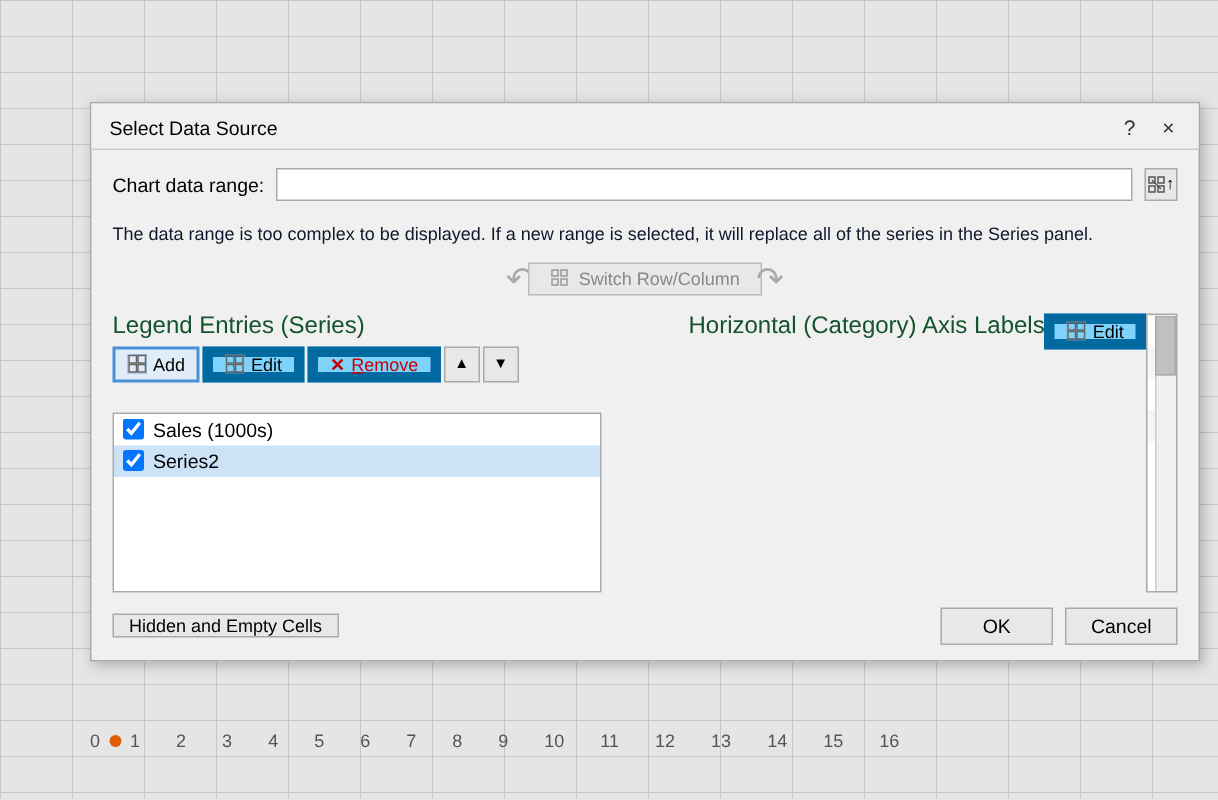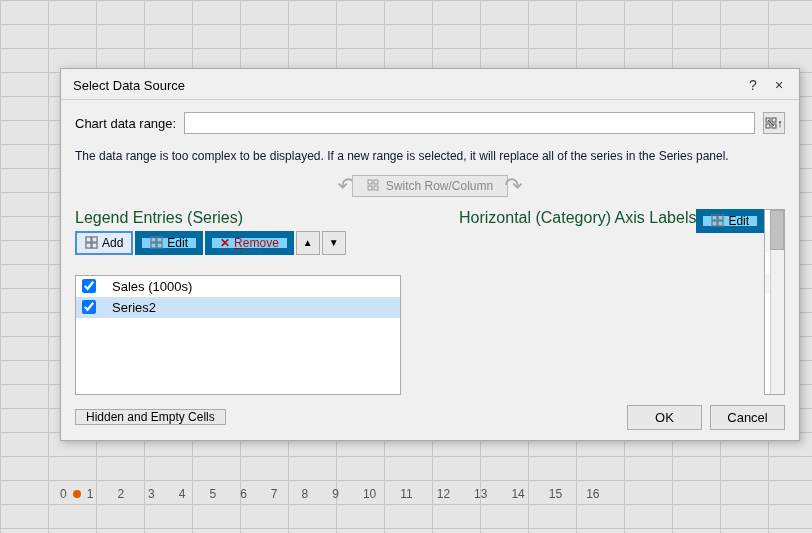--- a/index.html
+++ b/index.html
@@ -221,21 +221,21 @@
       background: #fff;
       flex: 1;
       min-height: 120px;
       overflow-y: auto;
     }
 
     .list-item {
       display: flex;
       align-items: center;
       padding: 3px 6px;
-      gap: 16px;
+      gap: 6px;
       cursor: pointer;
       font-size: 13px;
     }
 
     .list-item:nth-child(even) { background: #f5f5f5; }
     .list-item.selected { background: #cce3f7; }
 
     .list-item input[type="checkbox"] {
       width: 14px;
       height: 14px;

